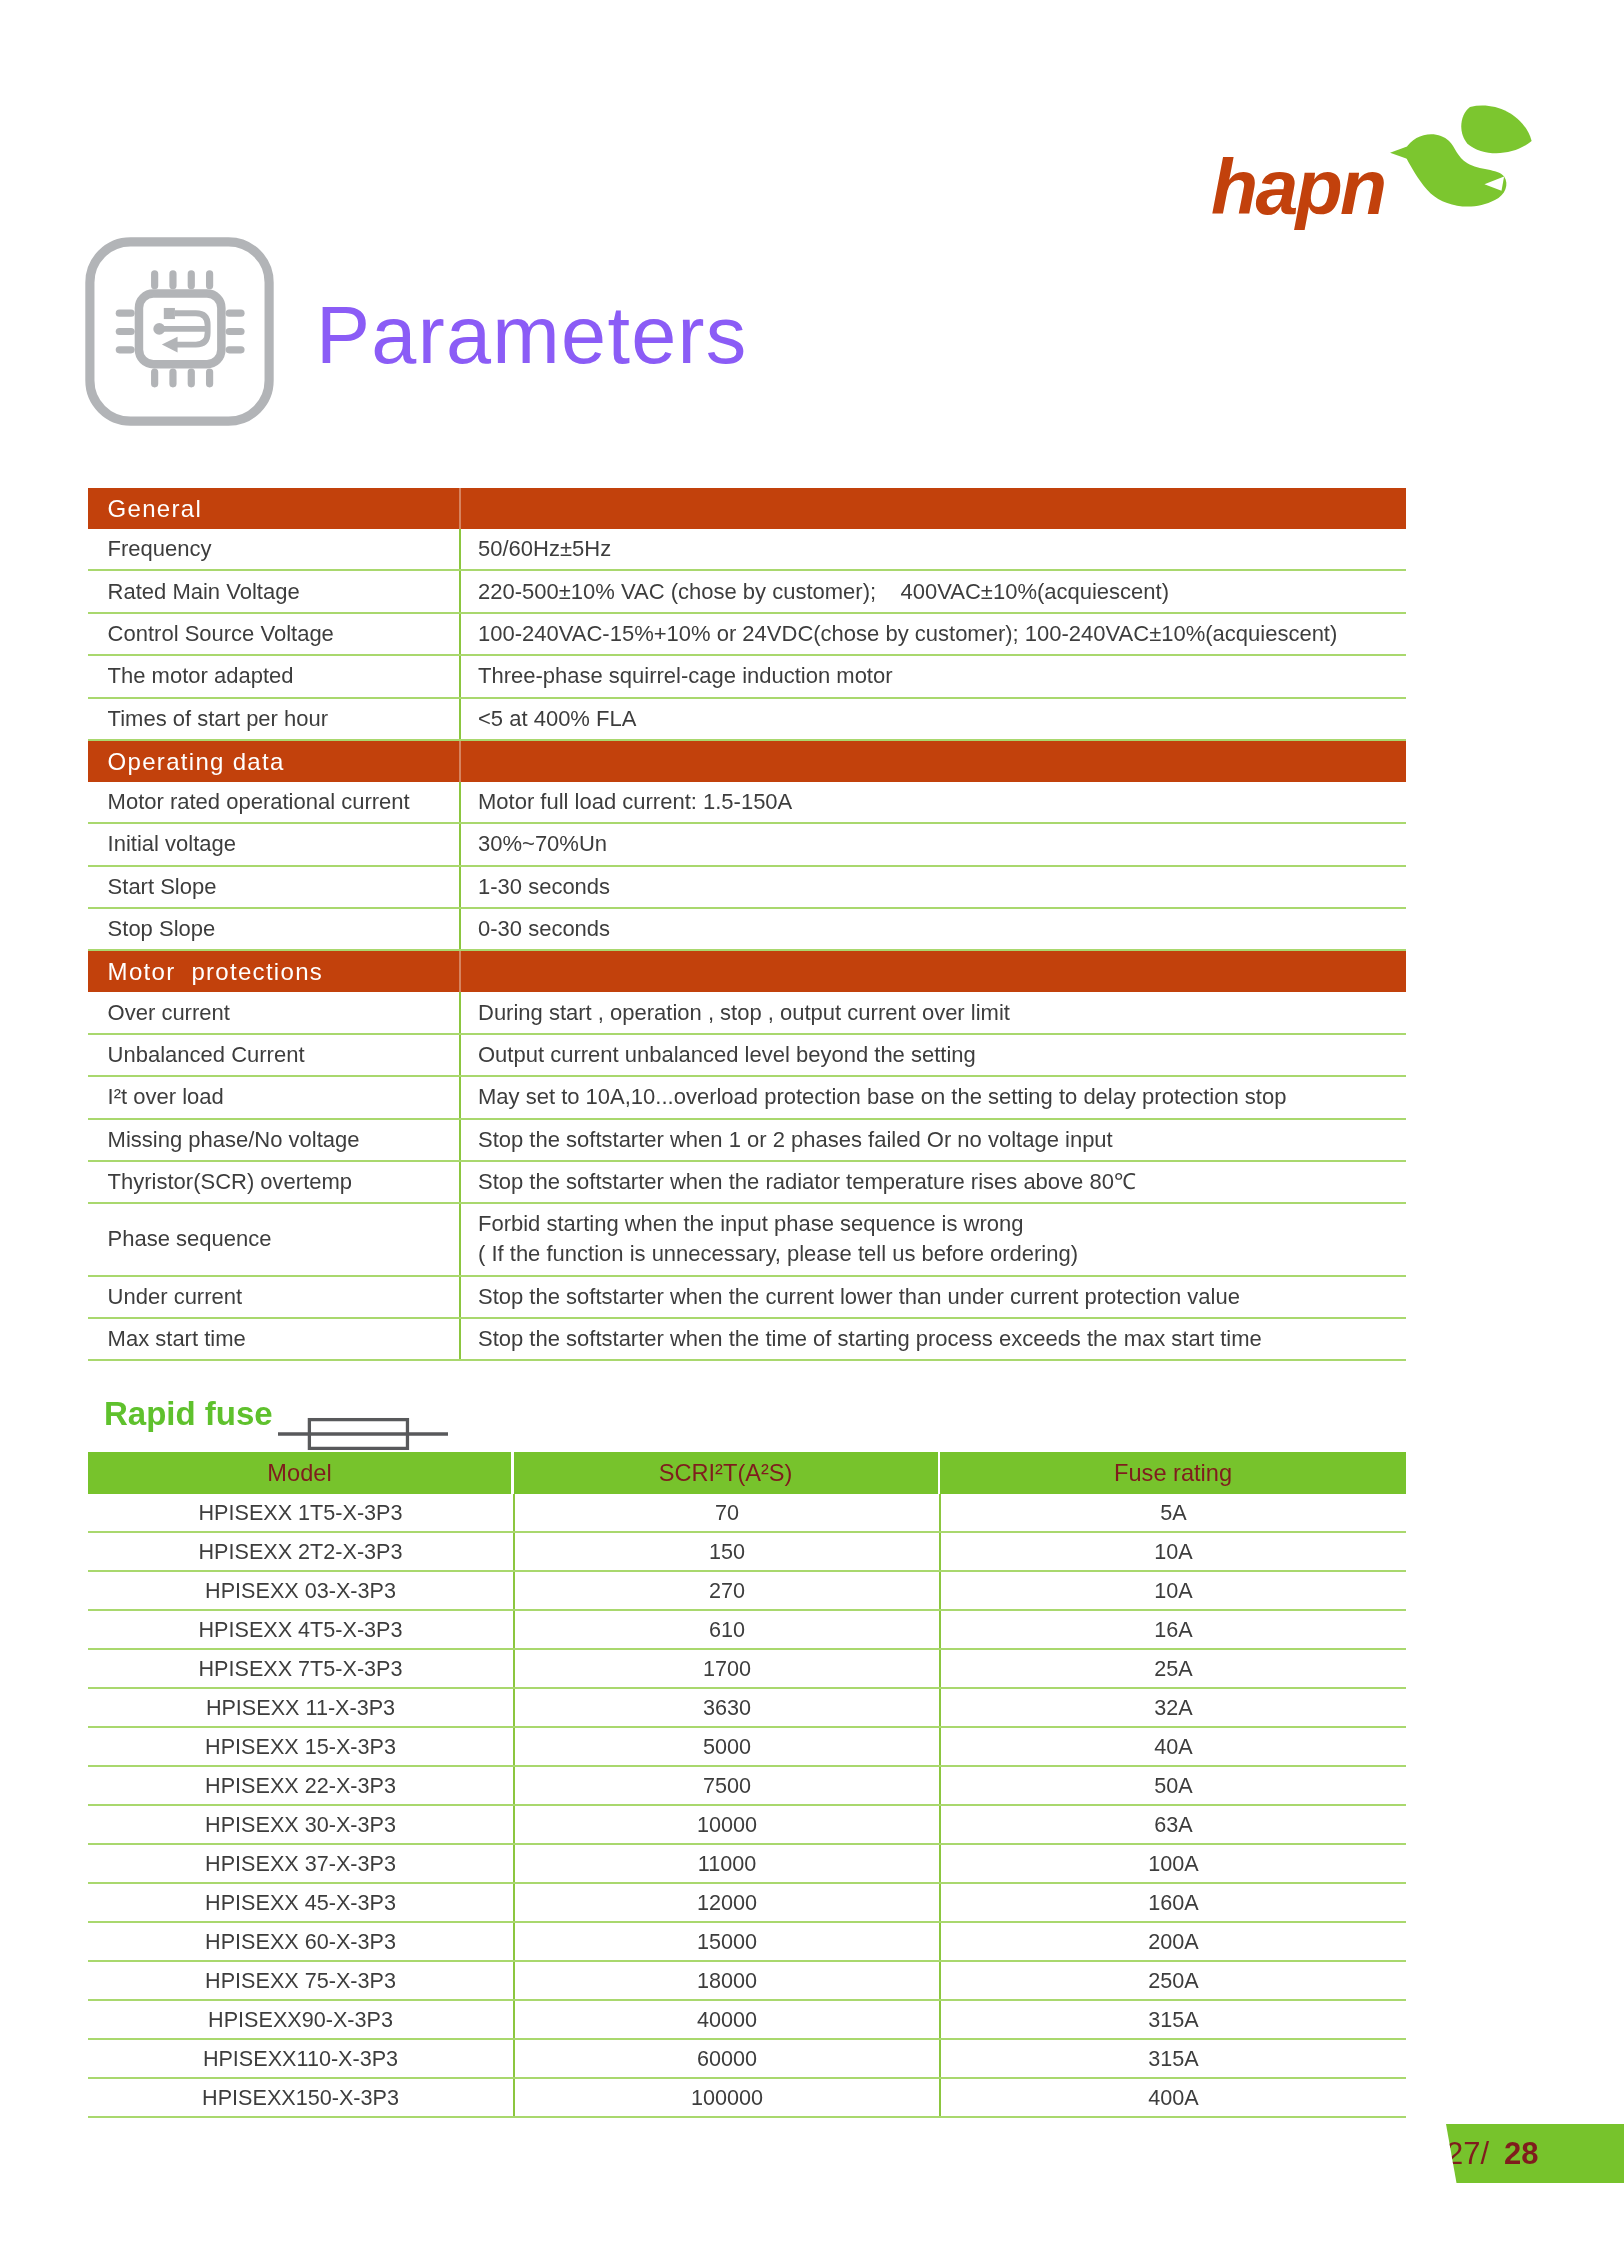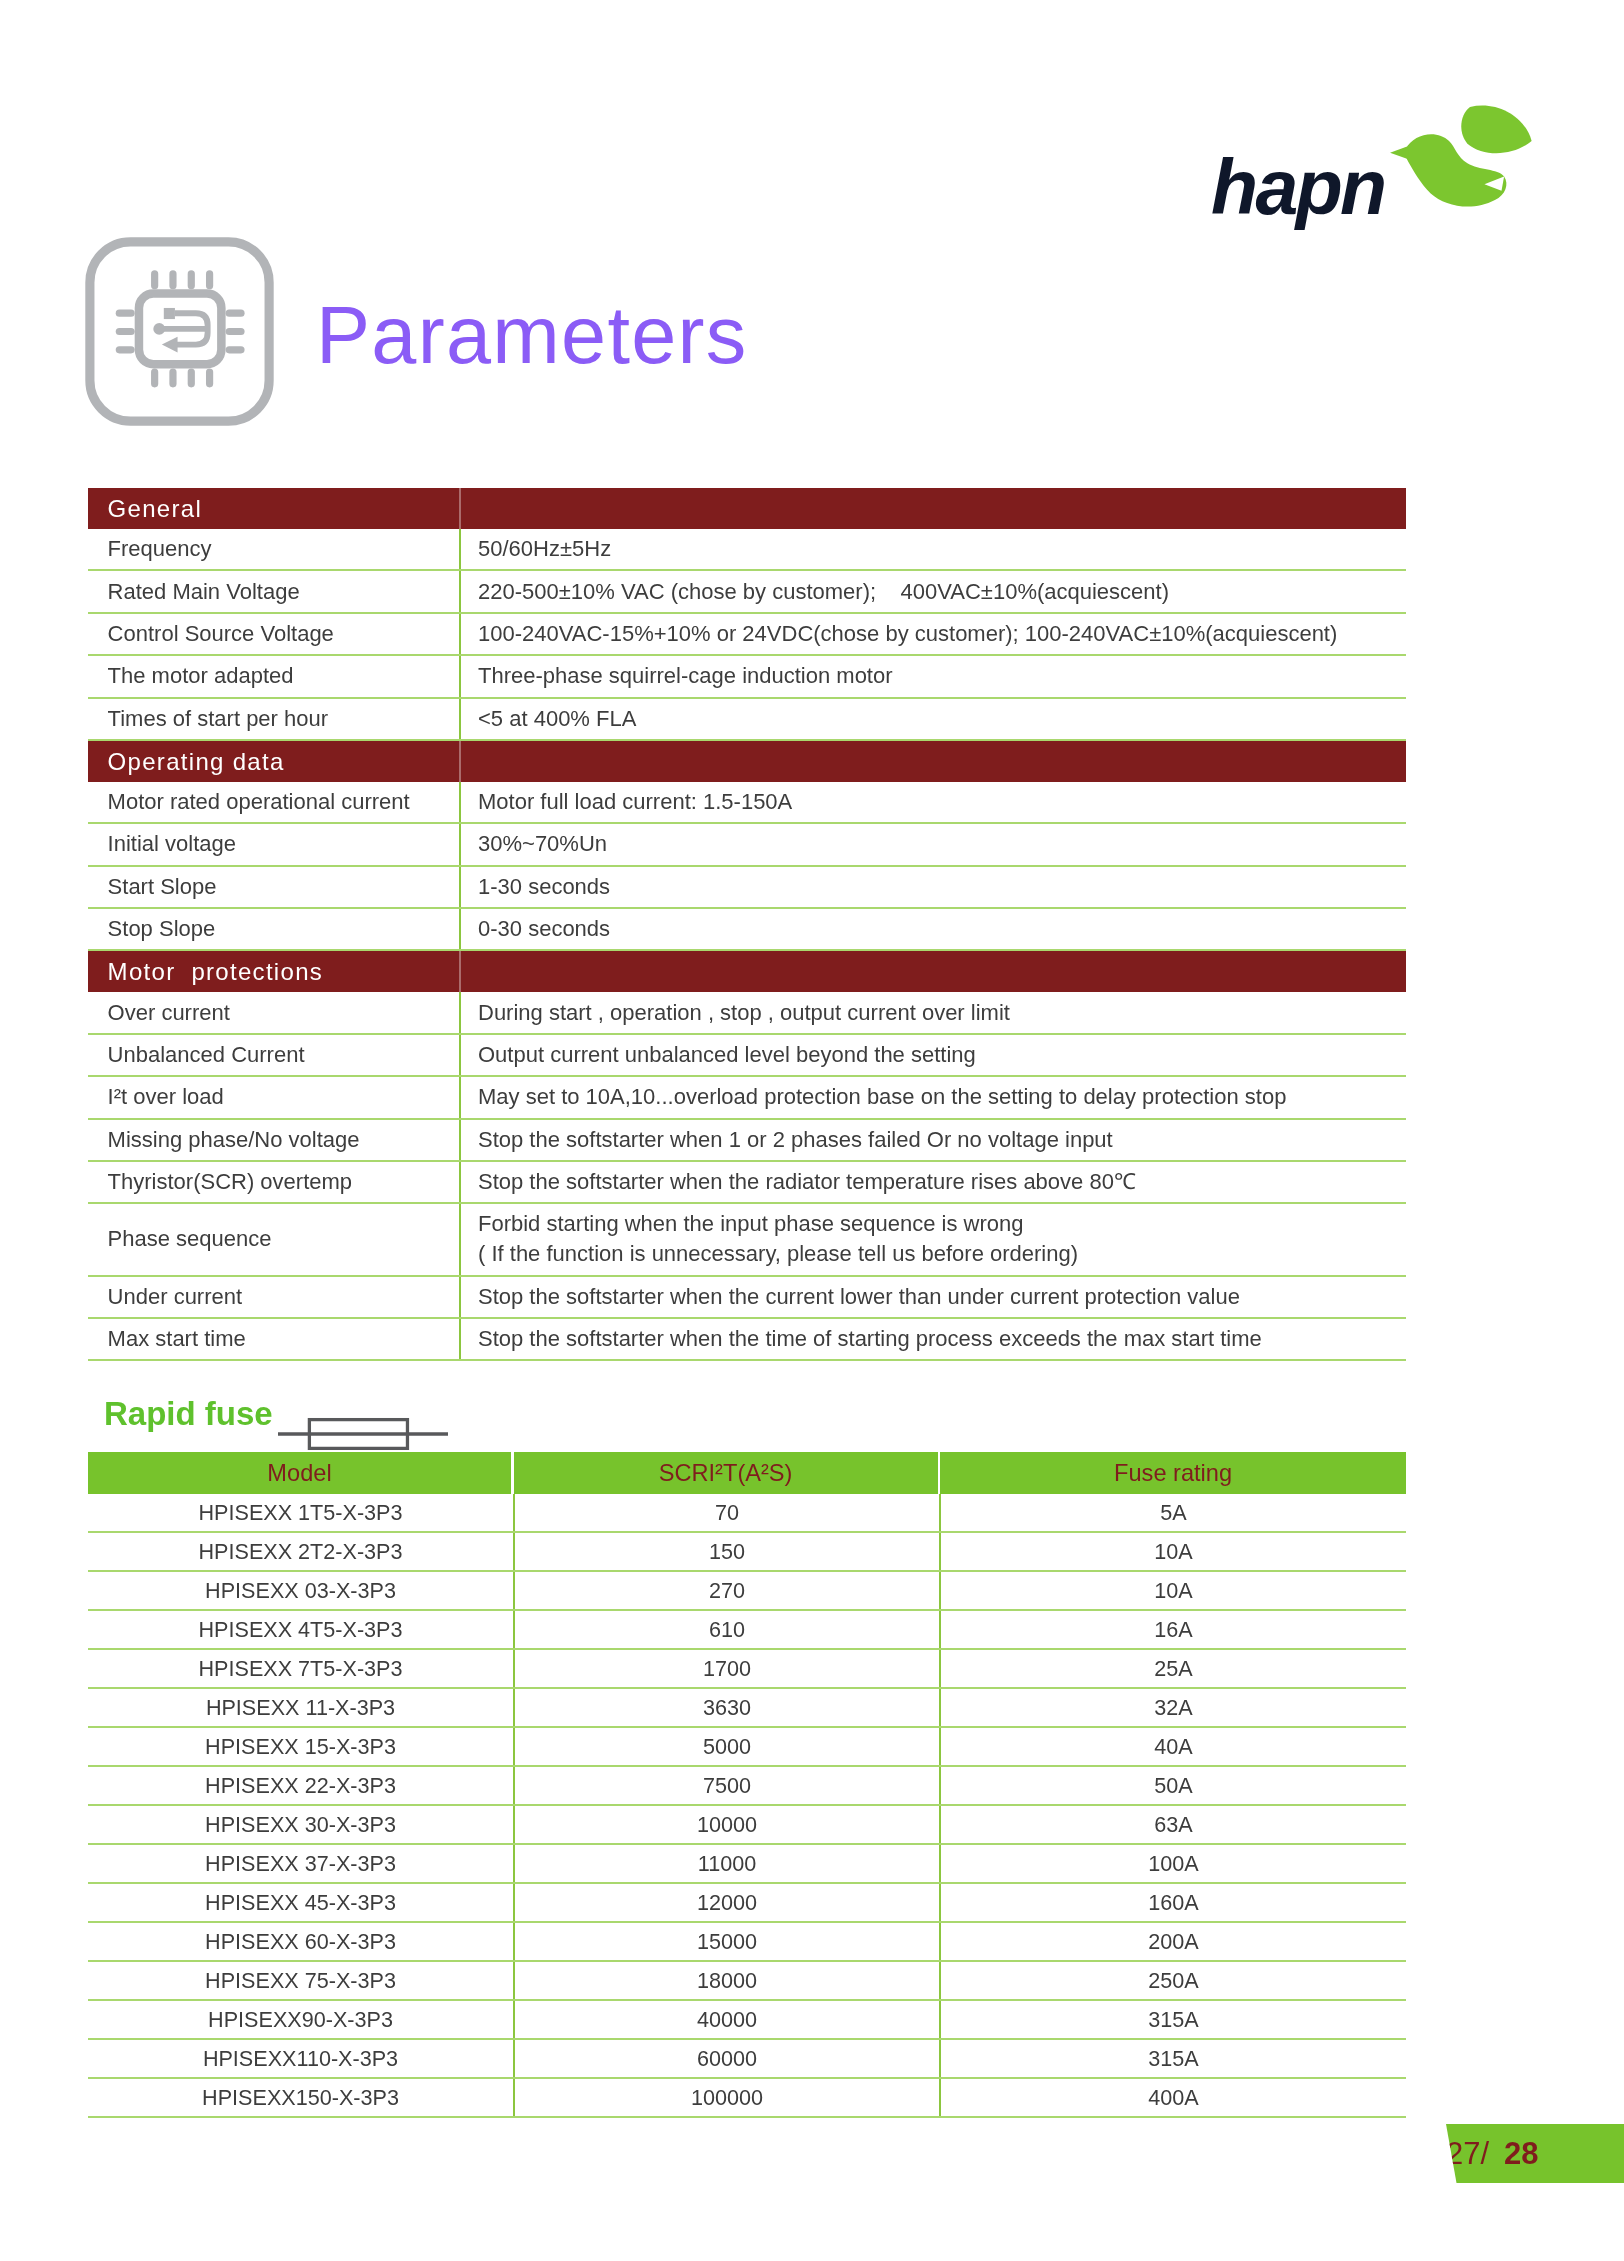--- a/index.html
+++ b/index.html
@@ -3,28 +3,28 @@
 <meta charset="utf-8">
 <style>
   html,body{margin:0;padding:0;}
   body{
     width:1624px;height:2261px;position:relative;overflow:hidden;
     background:#ffffff;color:#3d3d3d;
     font-family:"Liberation Sans", sans-serif;
   }
   
   .logo{position:absolute;left:1211px;top:103px;display:flex;align-items:flex-end;}
-  .logo-text{font-size:77px;font-weight:bold;font-style:italic;color:#0f172a;letter-spacing:-2.6px;line-height:0.95;}
+  .logo-text{font-size:77px;font-weight:bold;font-style:italic;color:#c2410c;letter-spacing:-2.6px;line-height:0.95;}
   .logo-bird{margin-left:1.3px;margin-bottom:1.3px;}
   
   .title-icon{position:absolute;left:84px;top:236px;}
   .page-title{position:absolute;left:316px;top:289px;font-size:81px;font-weight:normal;color:#8b5cf6;letter-spacing:1.3px;}
   
   .spec-table{position:absolute;left:88px;top:488px;width:1318px;}
-  .band{height:41px;background:#7f1d1d;color:#fff;font-size:24px;line-height:41px;padding-left:19.6px;position:relative;}
+  .band{height:41px;background:#c2410c;color:#fff;font-size:24px;line-height:41px;padding-left:19.6px;position:relative;}
   .band span{white-space:pre;letter-spacing:1.3px;}
   .band::after{content:"";position:absolute;left:371px;top:0;bottom:0;width:2px;background:rgba(255,255,255,0.35);}
   .srow{display:flex;align-items:stretch;border-bottom:2.6px solid #a9d86e;min-height:38px;font-size:22px;}
   .srow .lab{width:371px;flex:none;padding-left:19.6px;box-sizing:border-box;display:flex;align-items:center;}
   .srow .val{flex:1;border-left:2px solid #8cc63f;padding:5.2px 13px 5.2px 17px;display:flex;align-items:center;}
   .srow .val span{white-space:pre-wrap;line-height:30px;}
   
   .rapid-head{position:absolute;left:104px;top:1395px;font-size:33px;font-weight:bold;color:#5fc12d;}
   .fuse-symbol{position:absolute;left:278px;top:1413px;}
   

